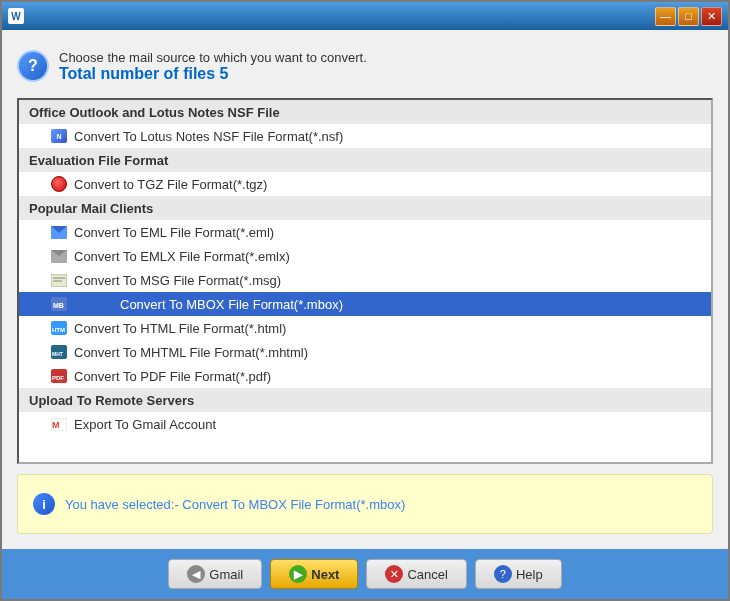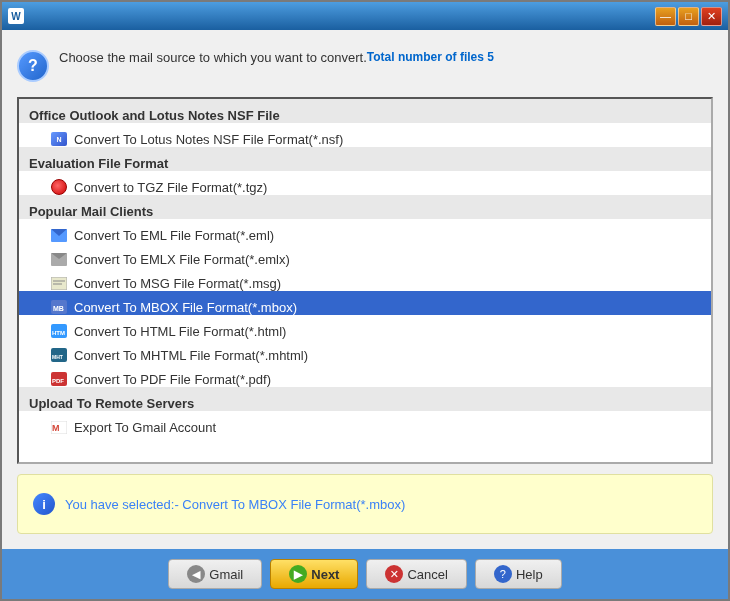--- a/index.html
+++ b/index.html
@@ -105,45 +105,45 @@
       align-items: center;
       justify-content: center;
       color: white;
       font-weight: bold;
       font-size: 16px;
       flex-shrink: 0;
     }
 
     .header-text {
       display: flex;
-      flex-direction: row;
+      flex-direction: column;
     }
 
     .header-main {
       font-size: 13px;
       color: #333;
     }
 
     .header-sub {
-      font-size: 12px;
+      font-size: 16px;
       color: #0066cc;
       font-weight: bold;
     }
 
     .list-container {
       border: 2px inset #aaa;
       background: white;
       flex: 1;
       overflow-y: scroll;
       overflow-x: hidden;
     }
 
     .list-item {
       display: flex;
-      align-items: flex-end;
+      align-items: center;
       padding: 0 8px;
       cursor: pointer;
       min-height: 24px;
     }
 
     .list-item.category {
       background: #e8e8e8;
       font-weight: bold;
       color: #333;
       cursor: default;
@@ -152,20 +152,21 @@
 
     .list-item.option {
       background: white;
       color: #333;
       padding-left: 30px;
     }
 
     .list-item.selected {
       background: #3366cc;
       color: white;
+      gap: 46px;
     }
 
     .list-item-icon {
       width: 20px;
       height: 16px;
       margin-right: 5px;
       display: flex;
       align-items: center;
       justify-content: center;
       flex-shrink: 0;

